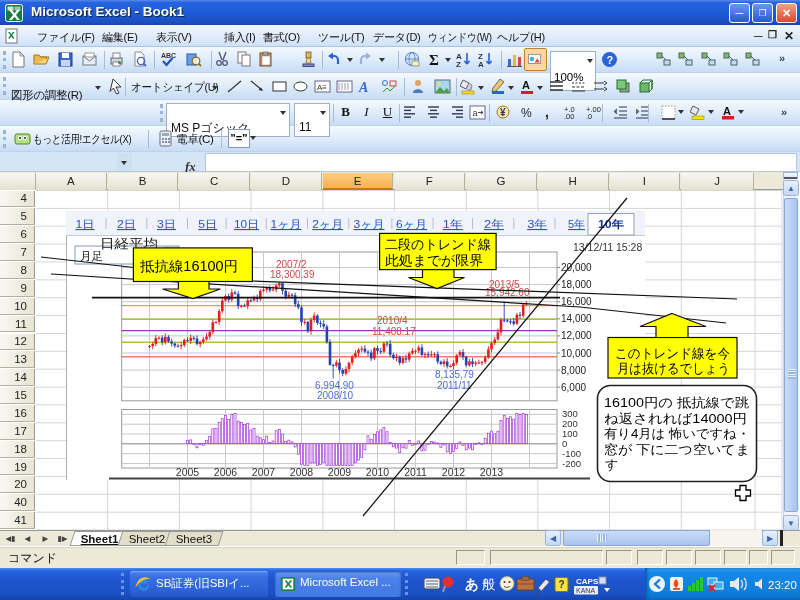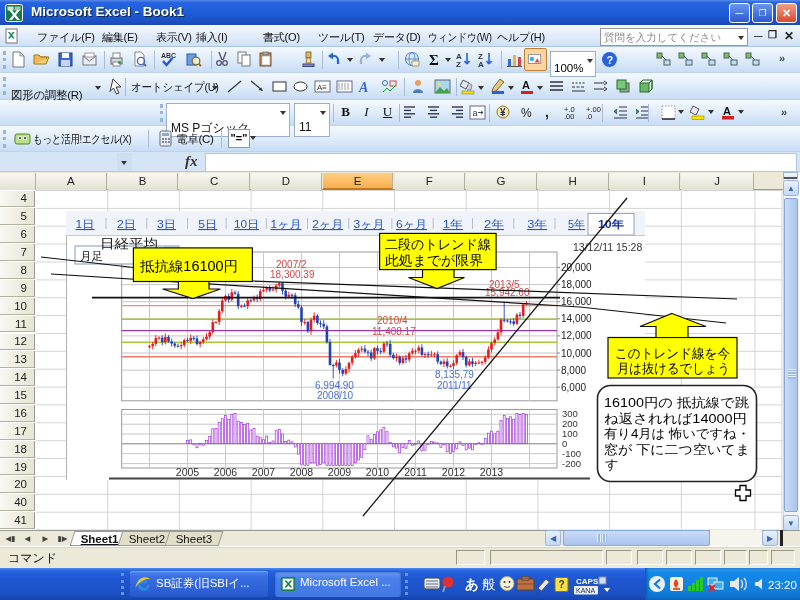--- a/index.html
+++ b/index.html
@@ -14,26 +14,26 @@
 .handle{position:absolute;left:3px;width:4px;border-left:3px dotted #98b4d8}
 .ti{position:absolute}
 .tbtxt{position:absolute;font-size:11.5px;letter-spacing:-.3px;color:#111;white-space:nowrap;transform-origin:0 50%}
 .da{position:absolute;width:0;height:0;border-left:3.5px solid transparent;border-right:3.5px solid transparent;border-top:4px solid #333;display:inline-block}
 .chev{position:absolute;font-size:11px;color:#345;font-weight:bold}
 .combo{position:absolute;height:20px;background:#fff;border:1px solid #9ab0cc;font-size:12px;padding:16px 4px;color:#111}
 .combo:after{content:"";position:absolute;right:3px;top:7px;border-left:3.5px solid transparent;border-right:3.5px solid transparent;border-top:4px solid #333}
 .fmtb{position:absolute;width:19px;height:19px;text-align:center;font-size:13px;line-height:19px;color:#111;font-family:"Liberation Serif",serif}
 .vsep{position:absolute;width:1px;height:18px;background:#a8bcd8}
 .eqbtn{position:absolute;left:228px;top:129px;width:22px;height:19px;background:#fff;border:1px solid #89a;font-size:11px;font-weight:bold;text-align:center;line-height:17px}
-.zoombox{position:absolute;left:550px;top:51px;width:46px;height:26px;background:#fff;border:1px solid #9ab0cc;font-size:11.5px;padding:10px 3px}
+.zoombox{position:absolute;left:550px;top:51px;width:46px;height:26px;background:#fff;border:1px solid #9ab0cc;font-size:11.5px;padding:19px 3px}
 .zoombox .da{right:2px;top:7px;position:absolute}
 #fbar{left:0;top:152px;width:800px;height:20px;background:#d6e5f5;border-bottom:1px solid #b5c7e0}
 #namebox{position:absolute;left:1px;top:153px;width:116px;height:18px;background:#fff;border:1px solid #9ab;font-size:12px;padding:1px 0 0 40px;color:#111}
 #nbdrop{position:absolute;left:117px;top:153px;width:15px;height:18px;background:#cfdff2}
-#fx{position:absolute;left:185px;top:153px;font-size:15px;font-style:italic;font-family:"Liberation Serif",serif;font-weight:bold;color:#333}
+#fx{position:absolute;left:185px;top:159px;font-size:13px;font-style:italic;font-family:"Liberation Serif",serif;font-weight:bold;color:#333}
 #finput{position:absolute;left:205px;top:152.5px;width:592px;height:19px;background:#fff;border:1px solid #b5c7e0}
 #sheet{left:0;top:172px;width:783px;height:374px;background:#fff}
 #hdrrow{position:absolute;left:0;top:172px;width:783px;height:18px;background:#ece9d8;border-bottom:1px solid #999}
 .ch{position:absolute;top:172.5px;height:17px;background:linear-gradient(180deg,#f8f7f2,#e4e1d0);border-right:1px solid #b3b0a0;text-align:center;font-size:11.5px;color:#222;line-height:17px}
 .ch.sel{background:linear-gradient(180deg,#fdce82,#f8af50);border-bottom:2px solid #c47818}
 #corner{position:absolute;left:0;top:172.5px;width:36px;height:17px;background:linear-gradient(180deg,#f8f7f2,#e4e1d0);border-right:1px solid #b3b0a0}
 .rh{position:absolute;left:0;width:35px;background:linear-gradient(90deg,#f8f7f2,#e8e5d4);border-bottom:1px solid #b3b0a0;border-right:1px solid #999;font-size:11.5px;color:#222;display:flex;align-items:center;justify-content:flex-end;padding-right:7px}
 #vsb{position:absolute;left:783px;top:172px;width:16px;height:358px;background:#f0f4fa;border-left:1px solid #d0d8e8}
 .sbtn{position:absolute;width:16px;height:16px;background:linear-gradient(180deg,#e8f1fd,#c4d8f4);border:1px solid #98b4dc;border-radius:2.5px;color:#3a66b0;font-size:8px;text-align:center;line-height:15px}
 #vthumb{position:absolute;left:783.5px;top:198px;width:14.5px;height:314px;background:linear-gradient(90deg,#cadcf8,#aac4ee);border:1px solid #88a8d8;border-radius:2px}
@@ -66,27 +66,26 @@
 <div class="tbtn" style="left:752px;background:linear-gradient(180deg,#6a96ee,#2a5ad0);font-size:9px">❐</div>
 <div class="tbtn" style="left:776px;background:linear-gradient(180deg,#f0a088,#d84a30);font-weight:bold">✕</div>
 <div class="abs" id="menubar"></div>
 <svg class="abs" style="left:4px;top:28px" width="17" height="17" viewBox="0 0 17 17">
       <rect x="2" y="1" width="11" height="14" fill="#fff" stroke="#777"></rect>
       <path d="M4,4 l2.4,3 L4,10.5 h1.8 l1.5,-2 1.5,2 h1.8 L8.2,7 10.6,4 H8.8 L7.3,6 5.8,4 z" fill="#18804a"></path>
     </svg>
 <div class="menu" style="left:37px">ファイル(F)</div>
     <div class="menu" style="left:102px">編集(E)</div>
     <div class="menu" style="left:156px">表示(V)</div>
-    <div class="menu" style="left:196px">挿入(I)</div>
+    <div class="menu" style="left:224px">挿入(I)</div>
     <div class="menu" style="left:263px">書式(O)</div>
     <div class="menu" style="left:318px">ツール(T)</div>
     <div class="menu" style="left:373px">データ(D)</div>
     <div class="menu" style="left:428px;transform:scaleX(0.88);transform-origin:0 50%">ウィンドウ(W)</div>
     <div class="menu" style="left:497px">ヘルプ(H)</div>
-<div id="qbox">質問を入力してください<span class="da" style="right:3px;top:7px;position:absolute"></span></div>
 <div class="wbtn" style="left:754px">─</div>
     <div class="wbtn" style="left:768px;font-size:10px">❐</div>
     <div class="wbtn" style="left:784px">✕</div>
 <div class="abs tb" style="top:47px;height:26px"></div>
 <div class="handle" style="top:51px;height:18px"></div>
 <div class="abs tb" style="top:73px;height:27px"></div>
 <div class="handle" style="top:77px;height:18px"></div>
 <div class="abs tb" style="top:100px;height:26px"></div>
 <div class="handle" style="left:160px;top:104px;height:18px;position:absolute"></div>
 <div class="abs tb" style="top:126px;height:26px"></div>

